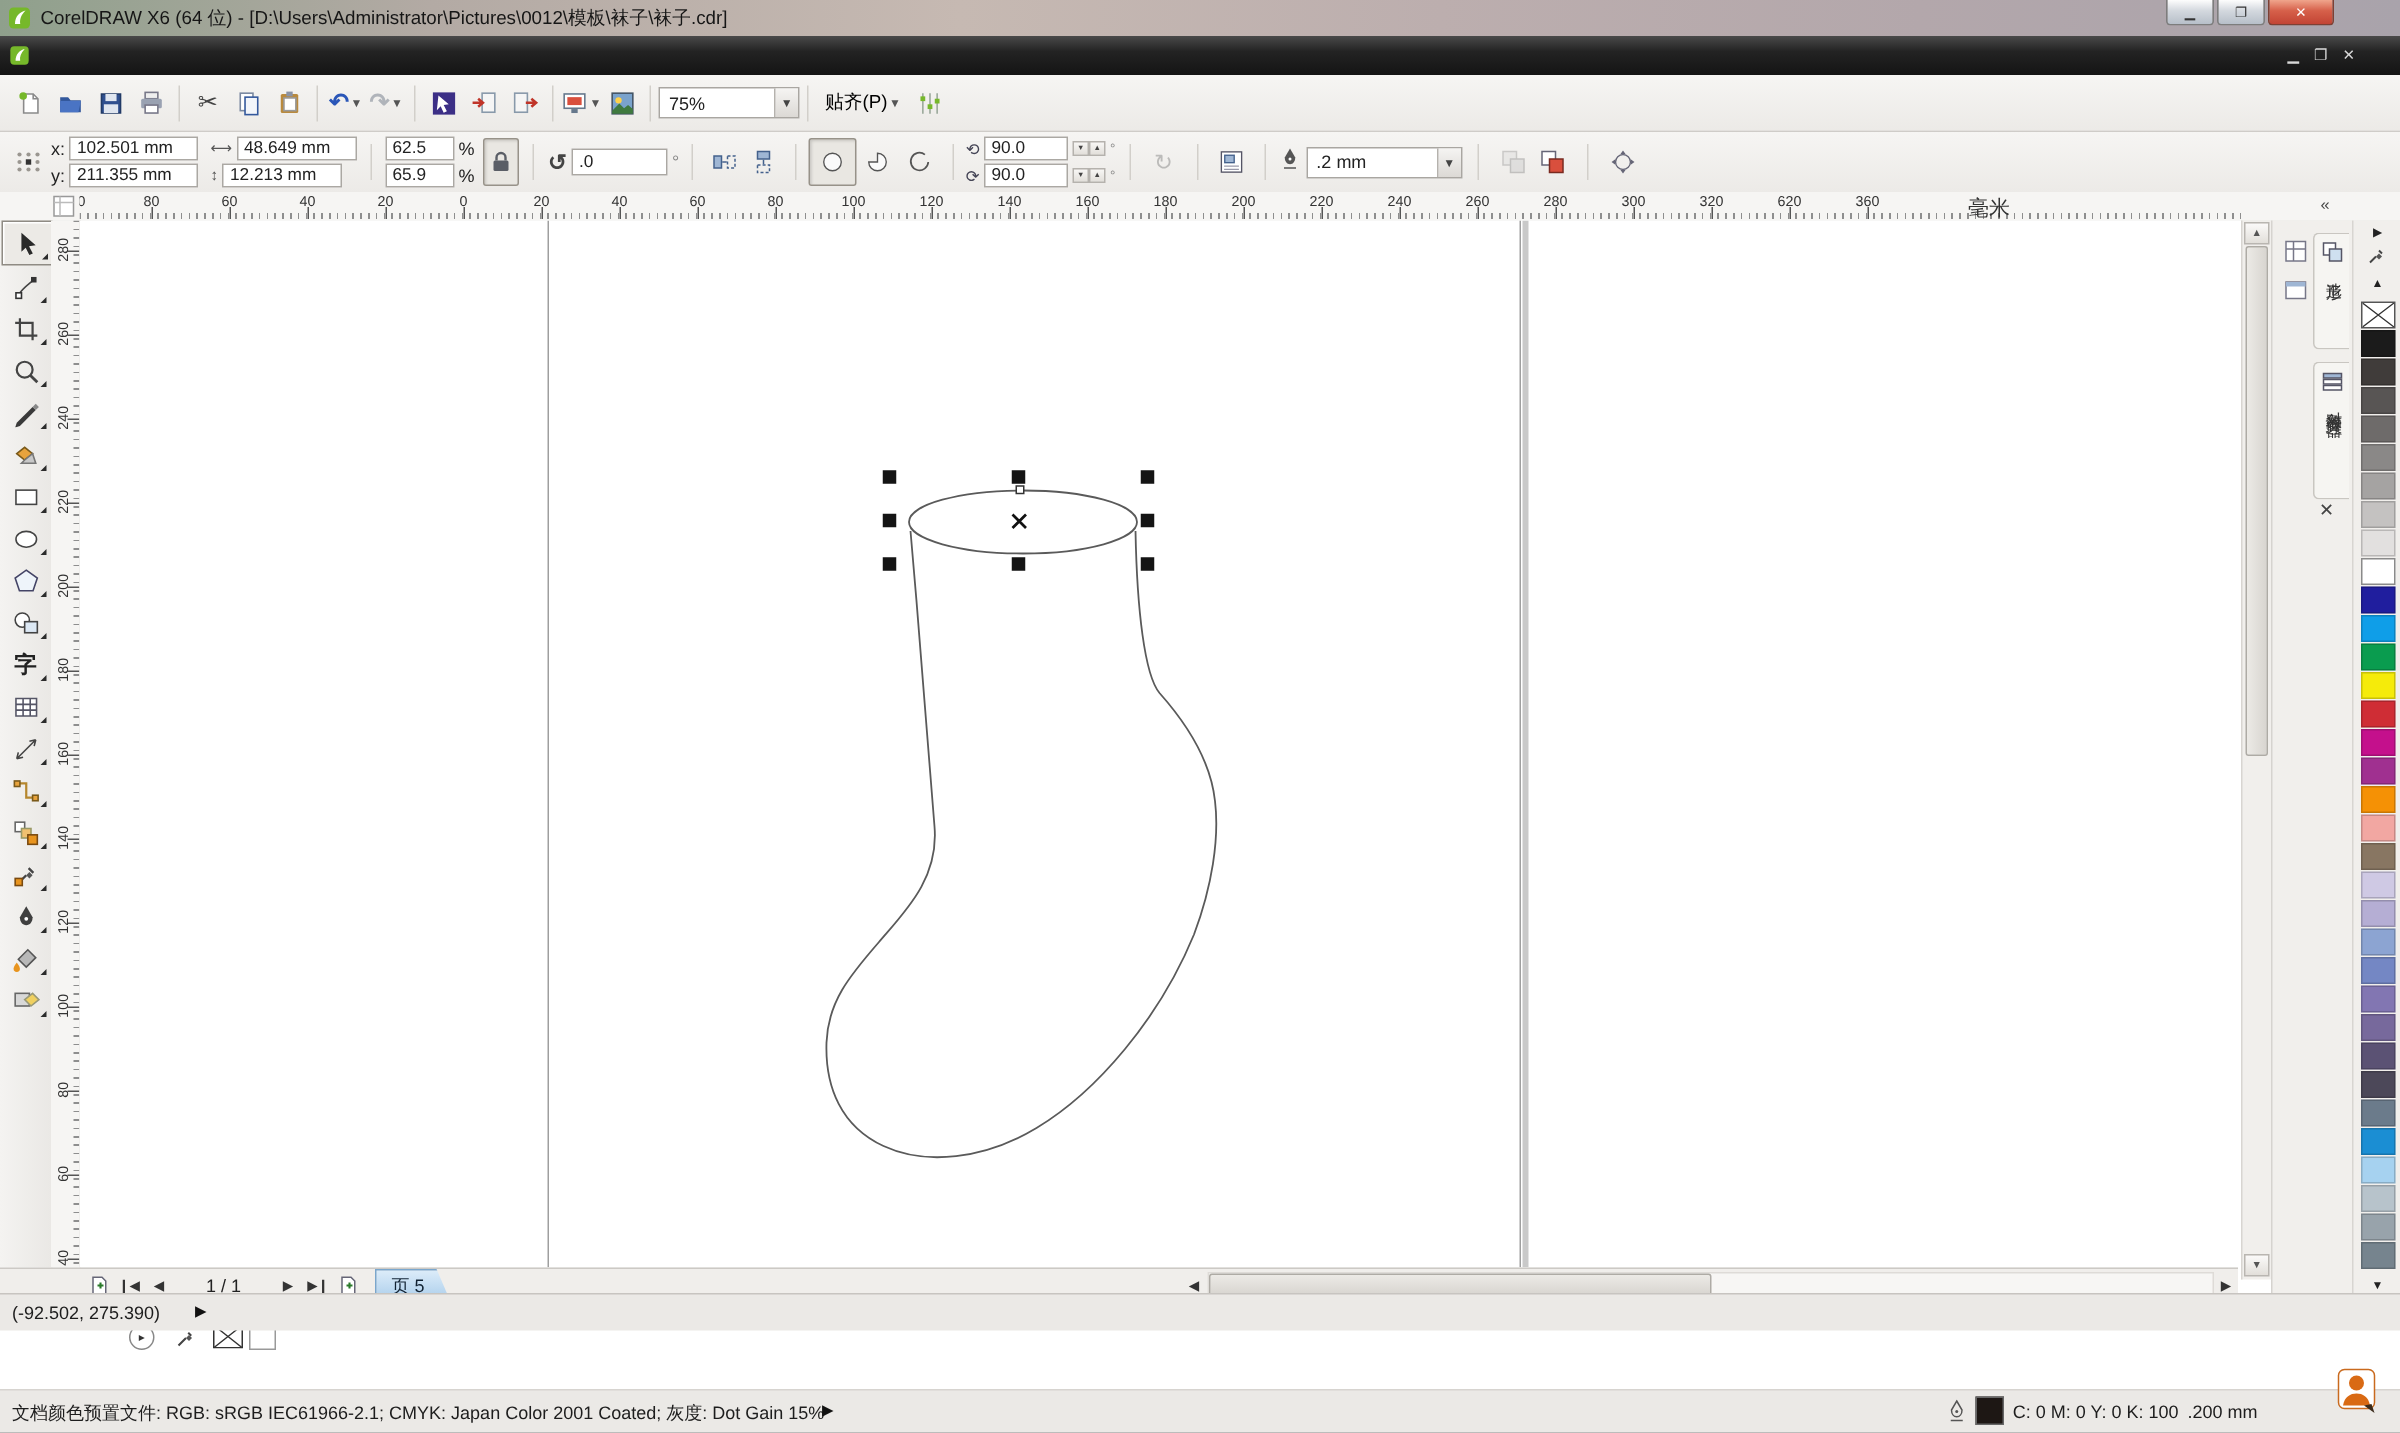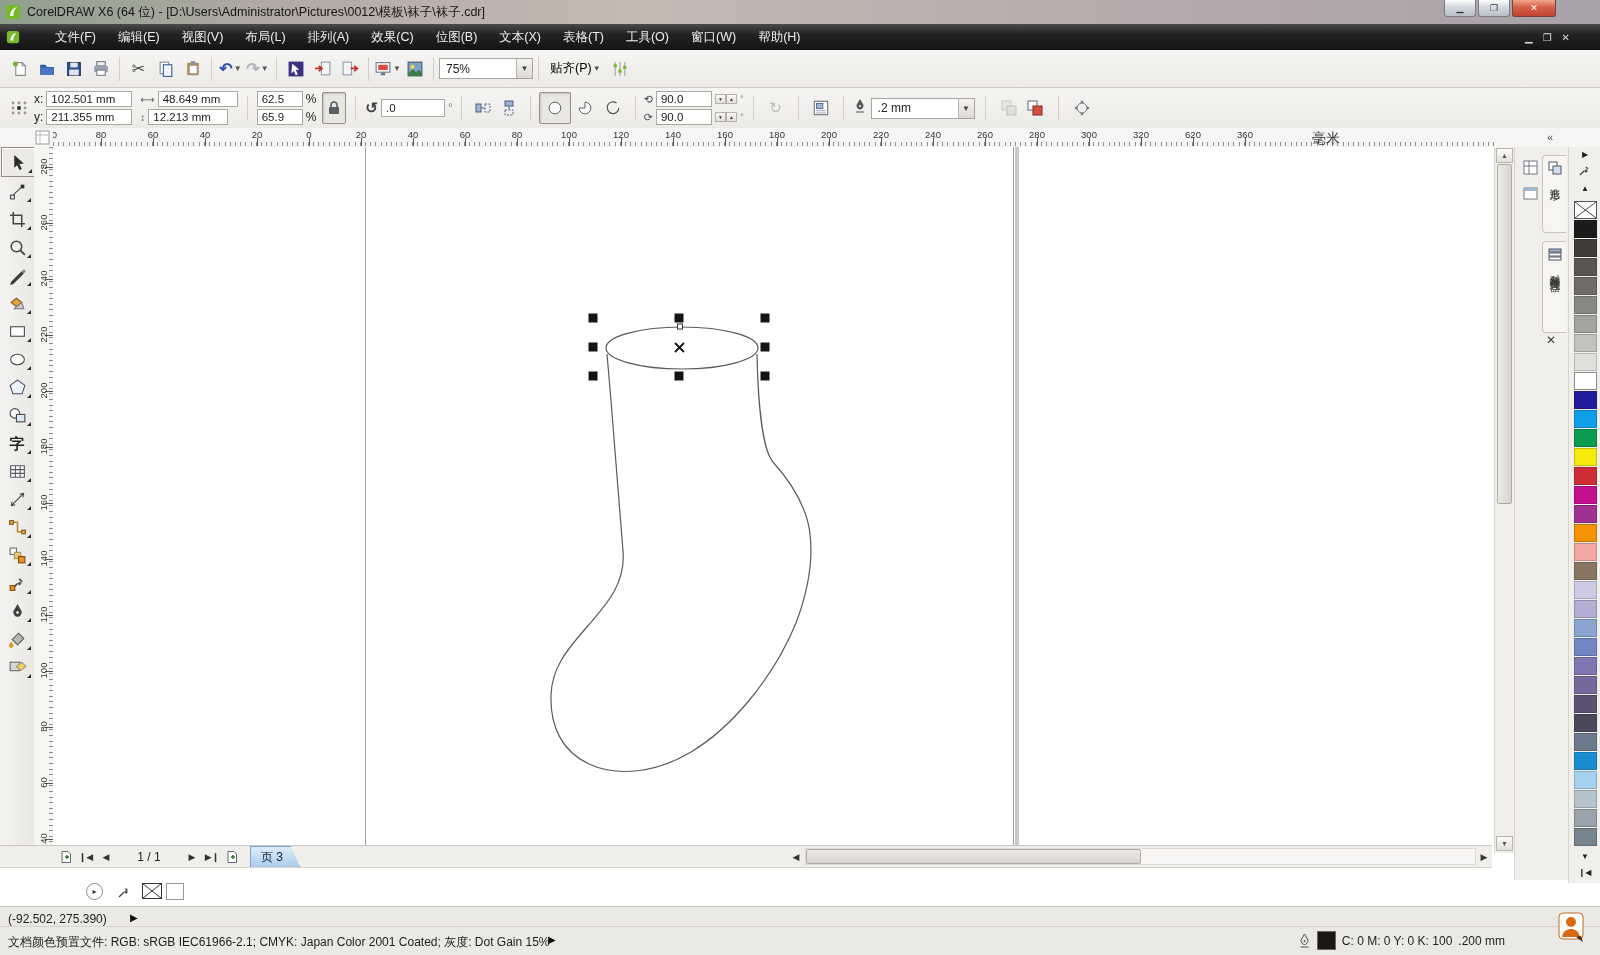--- a/index.html
+++ b/index.html
@@ -90,21 +90,21 @@
   #docker-close{position:absolute;left:31px;top:186px;font-size:12px;color:#444;}
   
   #palette{left:1568px;top:0;width:32px;height:736px;background:#f1efec;border-left:1px solid #d8d5d1;box-sizing:border-box;}
   .palbtn{position:absolute;left:7px;width:18px;height:14px;display:flex;align-items:center;justify-content:center;font-size:8px;color:#222;}
   #palette-swatches{position:absolute;left:5px;top:54px;width:23px;}
   .swatch{width:23px;height:18px;margin-bottom:1px;box-sizing:border-box;border:1px solid rgba(0,0,0,.18);}
   .swatch.white{border:1px solid #8a8a8a;}
   .swatch.none{background:#fff;border:1px solid #555;}
   .swatch.none svg{width:100%;height:100%;display:block;}
   
-  #status1{left:0;top:906px;width:1600px;height:24px;background:#ebe9e6;border-top:1px solid #c7c4c0;}
+  #status1{left:0;top:862px;width:1600px;height:24px;background:#ebe9e6;border-top:1px solid #c7c4c0;}
   #status2{left:0;top:926px;width:1600px;height:29px;background:#ebe9e6;border-top:1px solid #d7d4d0;}
   .stext{font-size:12px;color:#1d1d1d;}
   #coords{position:absolute;left:8px;top:5px;}
   #coords-flyout{position:absolute;left:130px;top:5px;font-size:10px;color:#111;}
   #object-info{position:absolute;left:0;right:0;top:5px;text-align:center;}
   #profile{position:absolute;left:8px;top:7px;}
   #profile-flyout{position:absolute;left:548px;top:7px;font-size:10px;color:#111;}
   #colorinfo{position:absolute;right:95px;top:4px;display:flex;align-items:center;gap:6px;}
   #fillswatch{width:17px;height:17px;background:#1d1714;border:1px solid #666;}
   #person-icon{left:1556px;top:911px;width:30px;height:32px;z-index:9;}
@@ -126,34 +126,20 @@
       <div class="wbtn">❐</div>
       <div class="wbtn wclose">✕</div>
     </div>
   </div>
 
   <div id="menubar" class="abs">
     <svg style="width:14px;height:14px;margin-left:6px" viewBox="0 0 16 16">
         <rect x="1" y="1" width="14" height="14" rx="3" fill="#76b82a"></rect>
         <path d="M5 12C5 7 8 4 12 3 9 6 8 9 8.5 12z" fill="#fff"></path>
       </svg>
-    <div id="menu-items">
-        <span class="menu-item">文件(F)</span>
-        <span class="menu-item">编辑(E)</span>
-        <span class="menu-item">视图(V)</span>
-        <span class="menu-item">布局(L)</span>
-        <span class="menu-item">排列(A)</span>
-        <span class="menu-item">效果(C)</span>
-        <span class="menu-item">位图(B)</span>
-        <span class="menu-item">文本(X)</span>
-        <span class="menu-item">表格(T)</span>
-        <span class="menu-item">工具(O)</span>
-        <span class="menu-item">窗口(W)</span>
-        <span class="menu-item">帮助(H)</span>
-      </div>
     <div id="docbtns">
       <span>▁</span>
       <span>❐</span>
       <span>✕</span>
     </div>
   </div>
 
   <div id="stdbar" class="abs bar">
     <div id="std-icons" style="display:flex;align-items:center">
         <div class="tbtn">
@@ -742,21 +728,21 @@
       <div class="nbtn">◀</div>
       <div id="page-indicator">1 / 1</div>
       <div class="nbtn">▶</div>
       <div class="nbtn">▶❙</div>
       <div class="nbtn">
           <svg viewBox="0 0 14 14">
             <path d="M3 1.5h6l2.5 2.5v8.5H3z" fill="#fff" stroke="#667"></path>
             <path d="M6 7h4M8 5v4" stroke="#2a7a2a" stroke-width="1.4"></path>
           </svg>
         </div>
-      <div id="pagetab">页 3</div>
+      <div id="pagetab">页 5</div>
       <div id="hscroll-left" class="nbtn abs">◀</div>
       <div id="hscroll-track">
           <div id="hthumb"></div>
         </div>
       <div id="hscroll-right" class="nbtn abs">▶</div>
     </div>
 
     <div id="minirow" class="abs">
       <div style="margin-left:86px;width:15px;height:15px;border:1px solid #888;border-radius:50%;display:flex;align-items:center;justify-content:center;font-size:8px;color:#333">▸</div>
       <svg style="width:15px;height:15px;margin-left:14px" viewBox="0 0 15 15">

